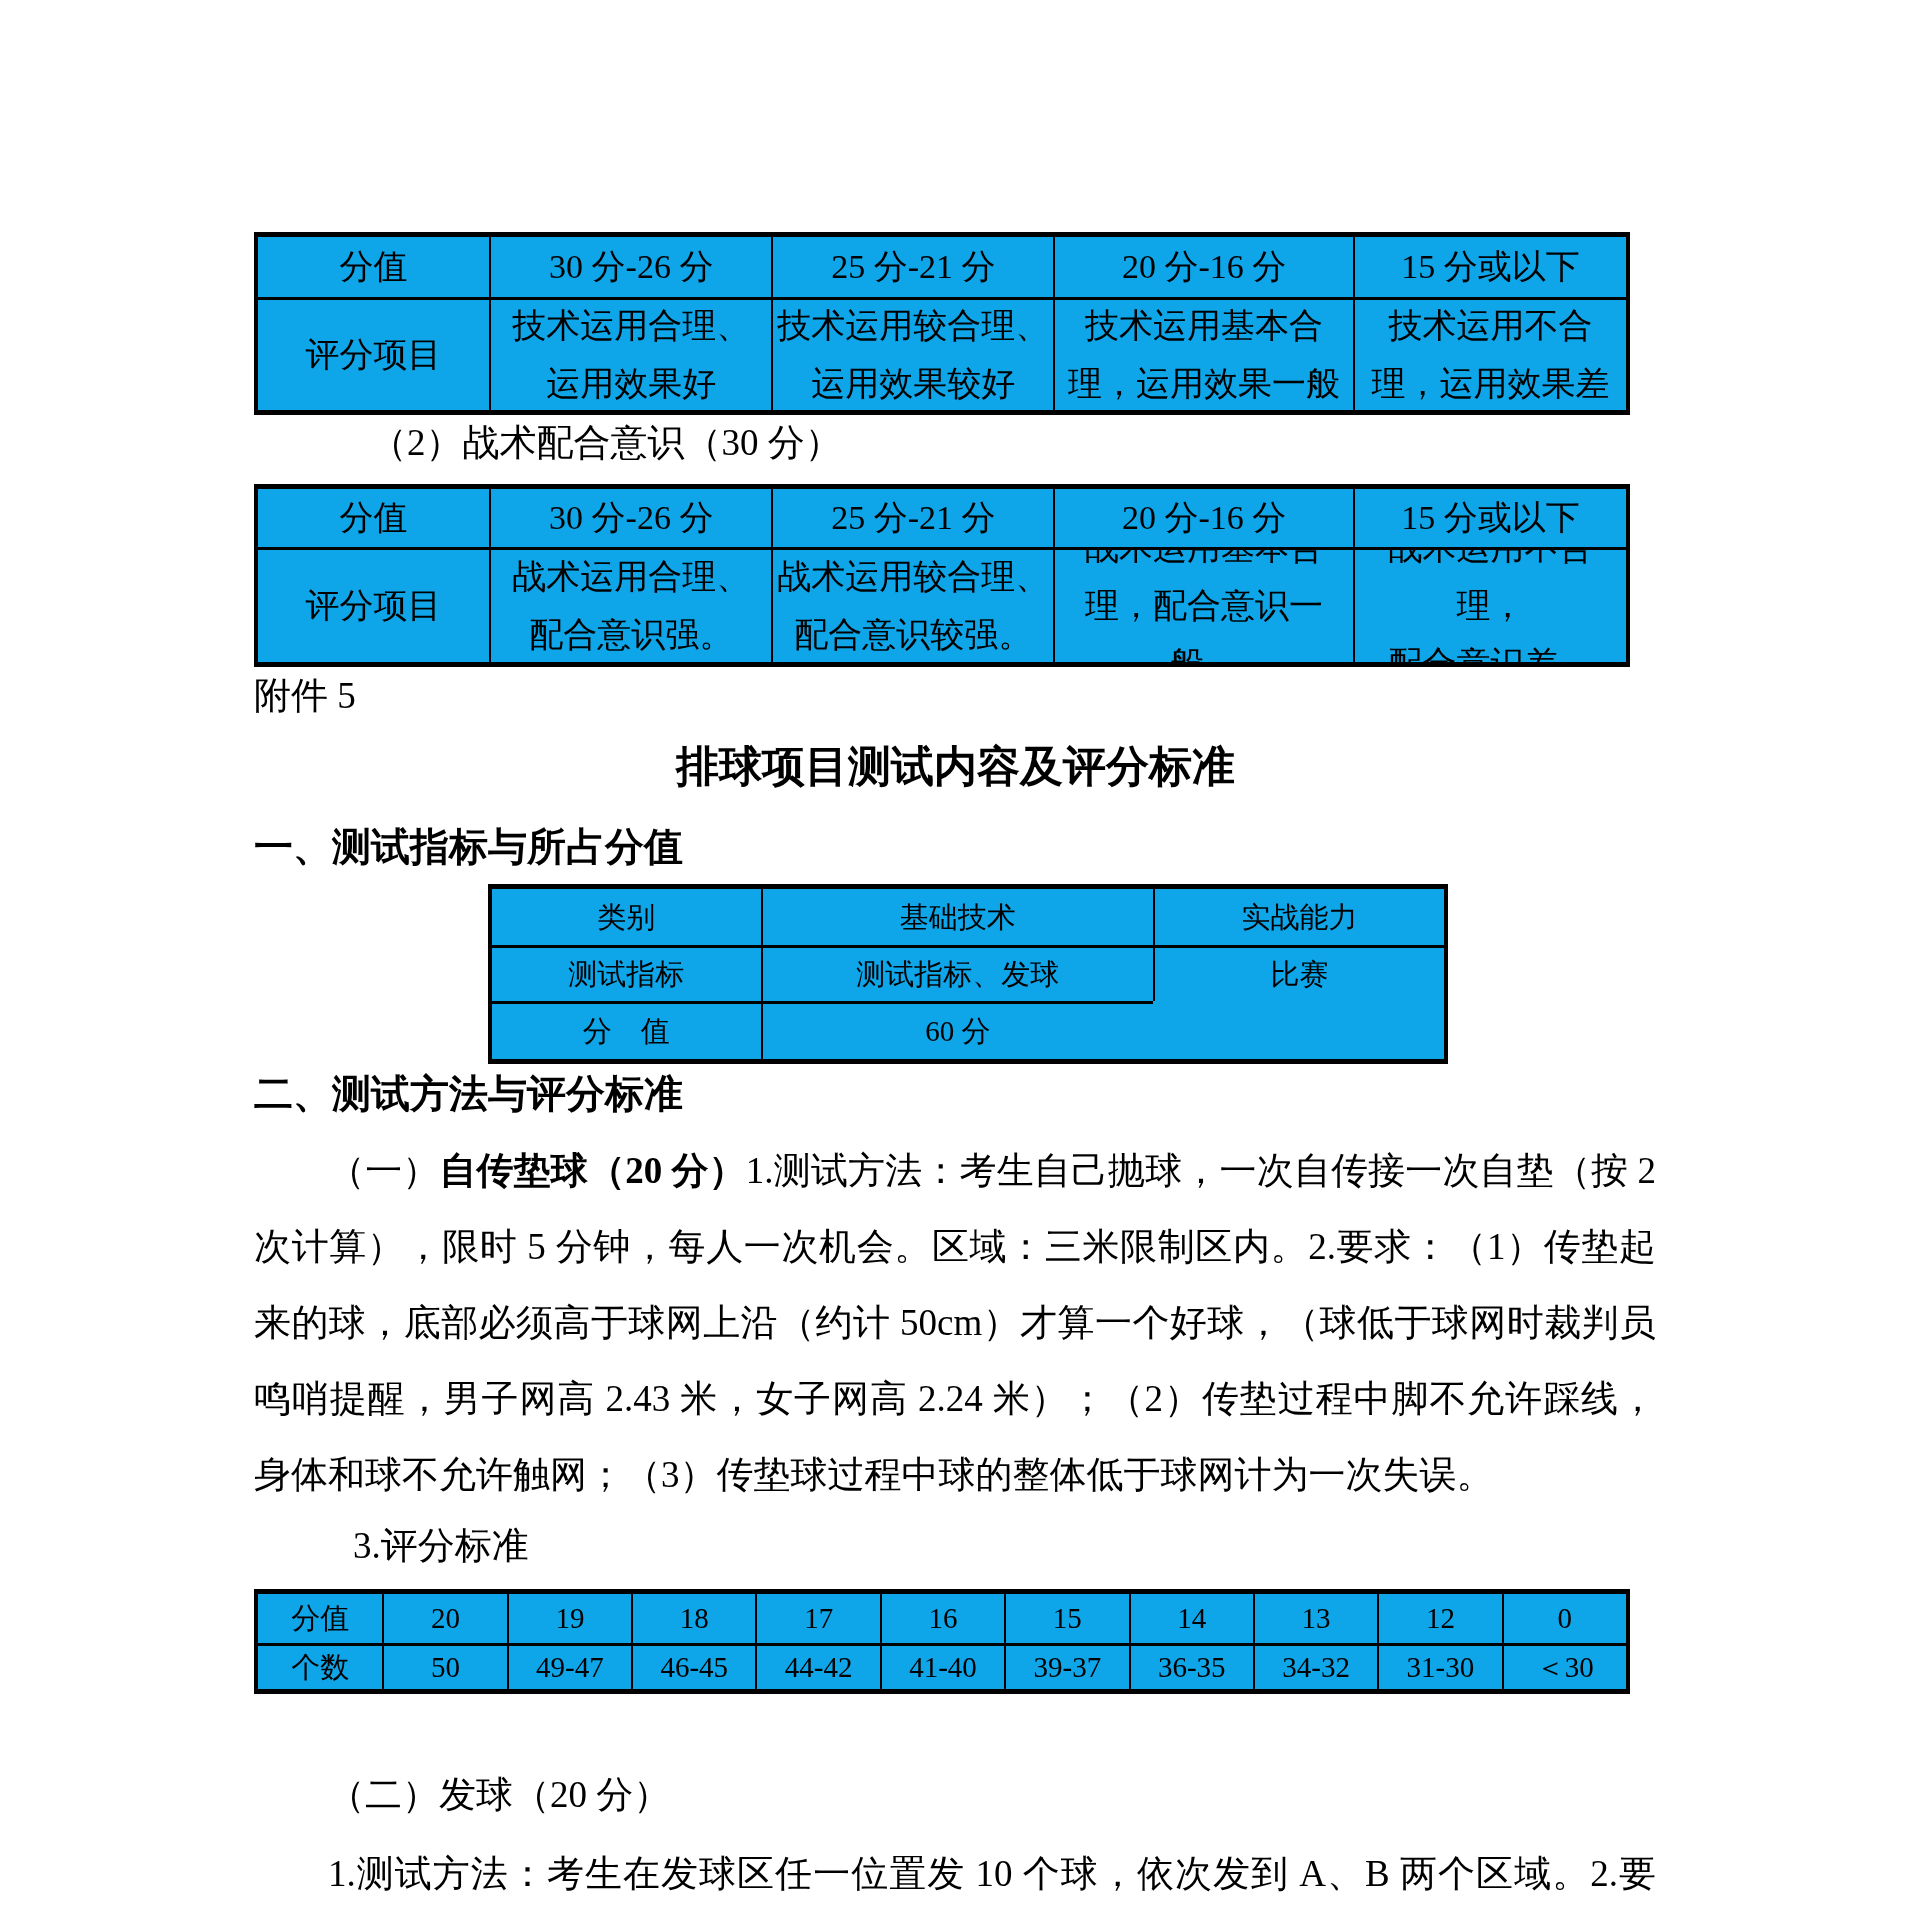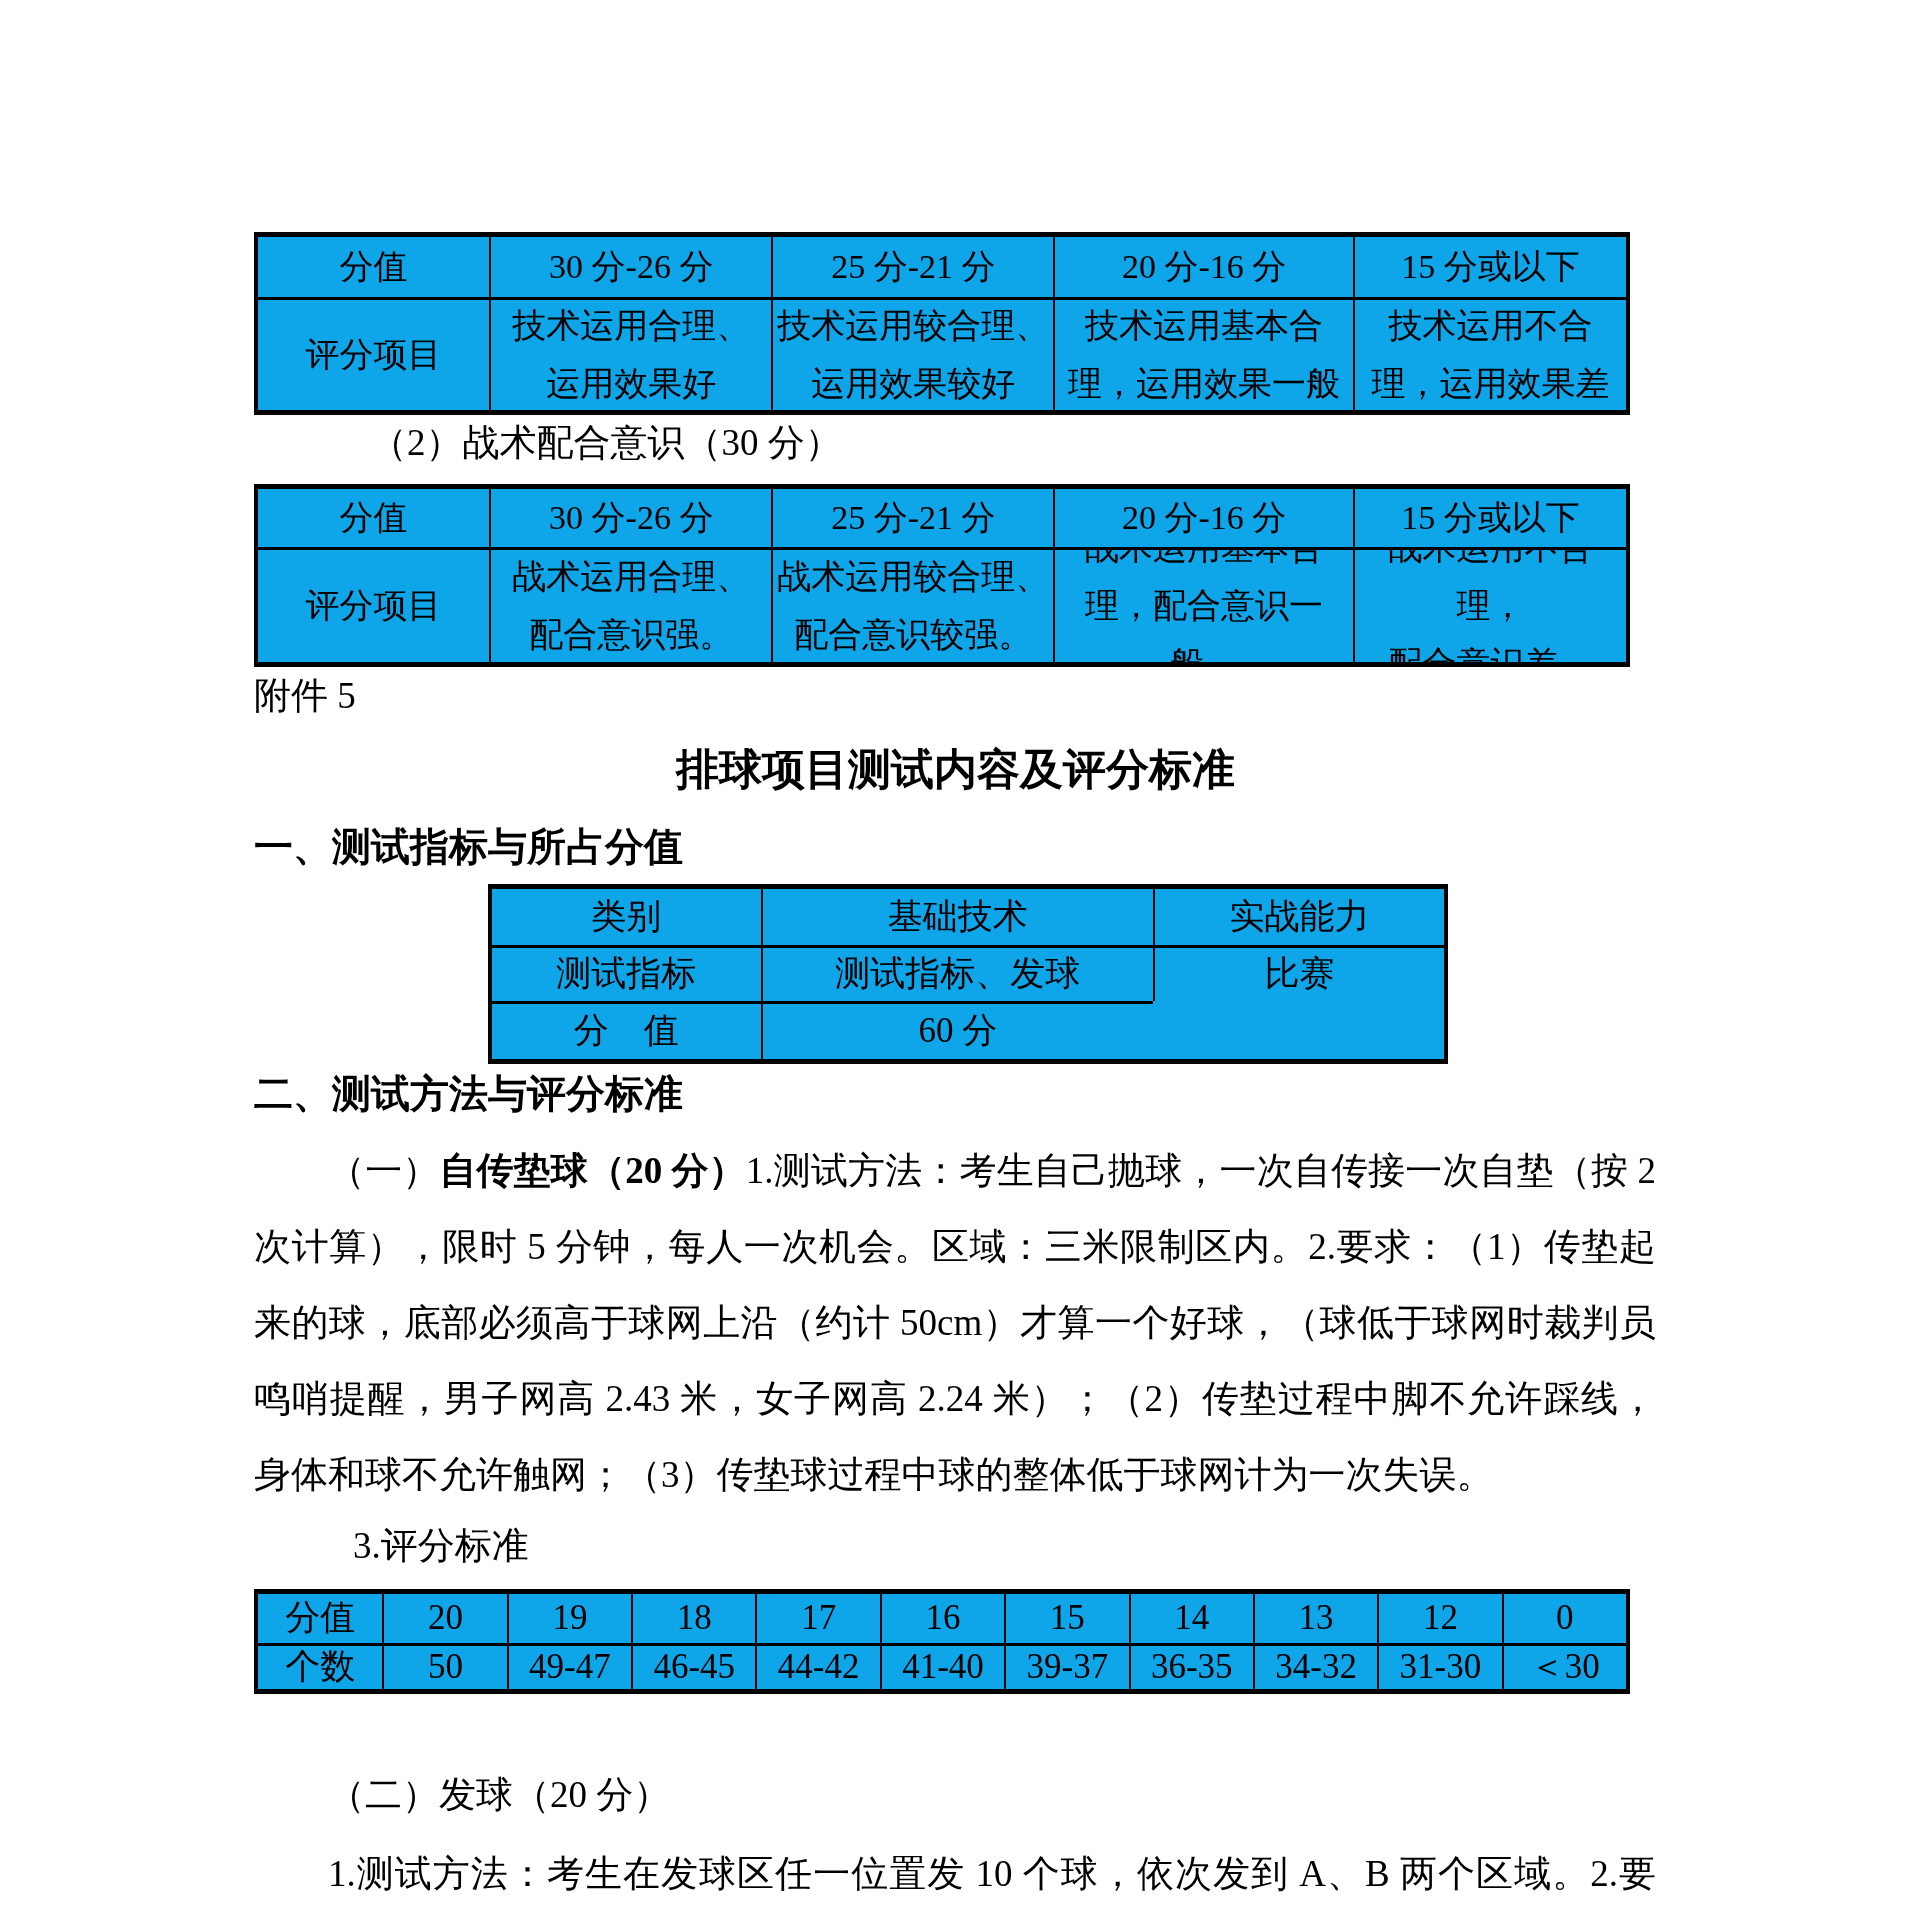--- a/index.html
+++ b/index.html
@@ -7,21 +7,21 @@
        font-family:"Liberation Serif","DejaVu Serif",serif;color:#000;}
   .tbl{position:absolute;display:grid;border:4.6px solid #000;
        border-top-width:5.4px;border-bottom-width:5.4px;background:#0ea5e9;}
   .cell{display:flex;flex-direction:column;align-items:center;justify-content:center;
         text-align:center;border-left:2.3px solid #000;border-top:3.5px solid #000;
         overflow:hidden;}
   .cell.nl{border-left:none;}
   .cell.nt{border-top:none;}
   .t12 .cell{font-size:34px;line-height:58px;}
   .t12 .hdr{font-size:34px;line-height:42px;}
-  .tnum .cell{font-size:35px;line-height:46px;}
+  .tnum .cell{font-size:29px;line-height:46px;}
   .para{position:absolute;left:254px;width:1402px;font-size:37px;line-height:76px;
         text-align:justify;text-indent:74px;}
   .hline{position:absolute;font-size:37px;line-height:46px;white-space:nowrap;}
   .bold{font-weight:bold;}
   .title{position:absolute;left:0;width:1911px;text-align:center;
          font-size:43px;font-weight:bold;line-height:54px;}
   .sechead{position:absolute;left:254px;font-size:39px;font-weight:bold;
            line-height:46px;white-space:nowrap;}
 </style>
 </head>
@@ -100,21 +100,21 @@
     <div>理，配合意识一般。</div>
   </div>
   <div class="cell">
     <div>战术运用不合理，</div>
     <div>配合意识差。</div>
   </div>
 </div>
 
 <div class="hline" style="left:254px;top:673px;">附件 5</div>
 
-<div class="title" style="top:743px;">排球项目测试内容及评分标准</div>
+<div class="title" style="top:743px;font-family:Liberation Mono, monospace;">排球项目测试内容及评分标准</div>
 
 <div class="sechead" style="top:824px;">一、测试指标与所占分值</div>
 
 <div class="tbl tnum" style="left:488px;top:884px;width:952px;height:170px;
             grid-template-columns:697fr 1019fr 755fr;grid-template-rows:140fr 138fr 145fr;">
   <div class="cell nl nt">
       <span>类别</span>
     </div>
   <div class="cell nt">
       <span>基础技术</span>

